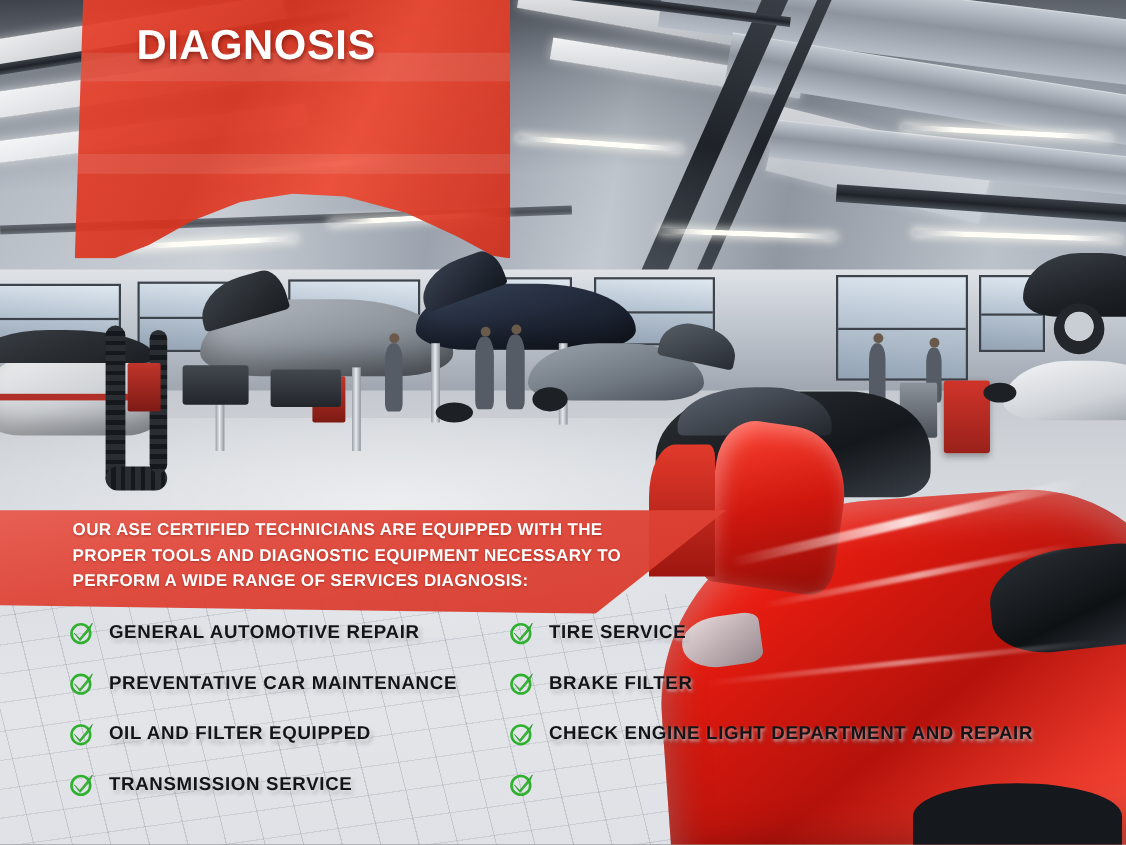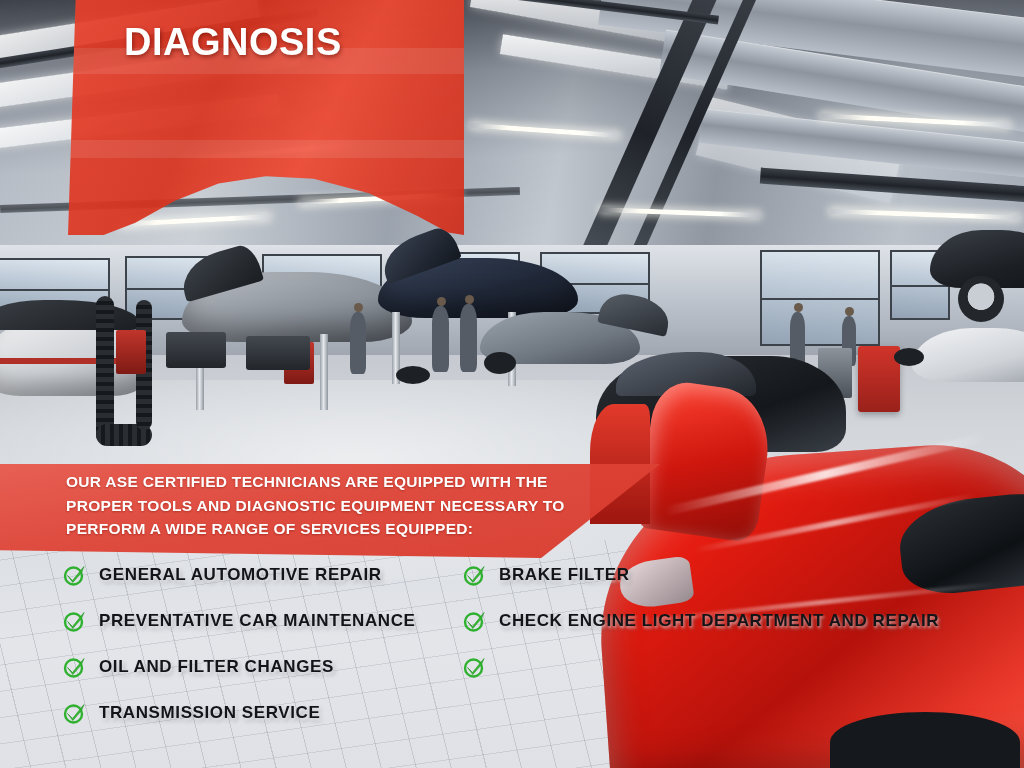--- a/index.html
+++ b/index.html
@@ -381,21 +381,21 @@
     <div class="sheen" style="top:150px; height:18px;"></div>
   </div>
   <div class="header-title">
     <div>DIAGNOSIS</div>
   </div>
 
   <div class="banner"></div>
   <div class="banner-text">
     <div>OUR ASE CERTIFIED TECHNICIANS ARE EQUIPPED WITH THE</div>
     <div>PROPER TOOLS AND DIAGNOSTIC EQUIPMENT NECESSARY TO</div>
-    <div>PERFORM A WIDE RANGE OF SERVICES EQUIPPED:</div>
+    <div>PERFORM A WIDE RANGE OF SERVICES DIAGNOSIS:</div>
   </div>
 
   <div class="services">
 
     <div class="col col-left">
       <div class="service-item">
         <span class="check-icon">
           <svg width="25" height="25" viewBox="0 0 25 25" aria-hidden="true">
             <circle cx="11.5" cy="13" r="8.5" fill="none" stroke="#2FB12F" stroke-width="2.4"></circle>
             <path d="M5.5 12.5 L10.5 17.5 L22 3.5 L19.5 9.5 L10.8 19.5 Z" fill="#34BE2F" stroke="#1F8F20" stroke-width="0.6"></path>
@@ -412,41 +412,50 @@
         </span>
         <span class="service-label">PREVENTATIVE CAR MAINTENANCE</span>
       </div>
       <div class="service-item">
         <span class="check-icon">
           <svg width="25" height="25" viewBox="0 0 25 25" aria-hidden="true">
             <circle cx="11.5" cy="13" r="8.5" fill="none" stroke="#2FB12F" stroke-width="2.4"></circle>
             <path d="M5.5 12.5 L10.5 17.5 L22 3.5 L19.5 9.5 L10.8 19.5 Z" fill="#34BE2F" stroke="#1F8F20" stroke-width="0.6"></path>
           </svg>
         </span>
-        <span class="service-label">OIL AND FILTER CHANGES</span>
+        <span class="service-label">OIL AND FILTER EQUIPPED</span>
       </div>
       <div class="service-item">
         <span class="check-icon">
           <svg width="25" height="25" viewBox="0 0 25 25" aria-hidden="true">
             <circle cx="11.5" cy="13" r="8.5" fill="none" stroke="#2FB12F" stroke-width="2.4"></circle>
             <path d="M5.5 12.5 L10.5 17.5 L22 3.5 L19.5 9.5 L10.8 19.5 Z" fill="#34BE2F" stroke="#1F8F20" stroke-width="0.6"></path>
           </svg>
         </span>
         <span class="service-label">TRANSMISSION SERVICE</span>
       </div>
     </div>
 
     <div class="col col-right">
       <div class="service-item">
         <span class="check-icon">
           <svg width="25" height="25" viewBox="0 0 25 25" aria-hidden="true">
             <circle cx="11.5" cy="13" r="8.5" fill="none" stroke="#2FB12F" stroke-width="2.4"></circle>
             <path d="M5.5 12.5 L10.5 17.5 L22 3.5 L19.5 9.5 L10.8 19.5 Z" fill="#34BE2F" stroke="#1F8F20" stroke-width="0.6"></path>
           </svg>
         </span>
+        <span class="service-label">TIRE SERVICE</span>
+      </div>
+      <div class="service-item">
+        <span class="check-icon">
+          <svg width="25" height="25" viewBox="0 0 25 25" aria-hidden="true">
+            <circle cx="11.5" cy="13" r="8.5" fill="none" stroke="#2FB12F" stroke-width="2.4"></circle>
+            <path d="M5.5 12.5 L10.5 17.5 L22 3.5 L19.5 9.5 L10.8 19.5 Z" fill="#34BE2F" stroke="#1F8F20" stroke-width="0.6"></path>
+          </svg>
+        </span>
         <span class="service-label">BRAKE FILTER</span>
       </div>
       <div class="service-item">
         <span class="check-icon">
           <svg width="25" height="25" viewBox="0 0 25 25" aria-hidden="true">
             <circle cx="11.5" cy="13" r="8.5" fill="none" stroke="#2FB12F" stroke-width="2.4"></circle>
             <path d="M5.5 12.5 L10.5 17.5 L22 3.5 L19.5 9.5 L10.8 19.5 Z" fill="#34BE2F" stroke="#1F8F20" stroke-width="0.6"></path>
           </svg>
         </span>
         <span class="service-label">CHECK ENGINE LIGHT DEPARTMENT AND REPAIR</span>

